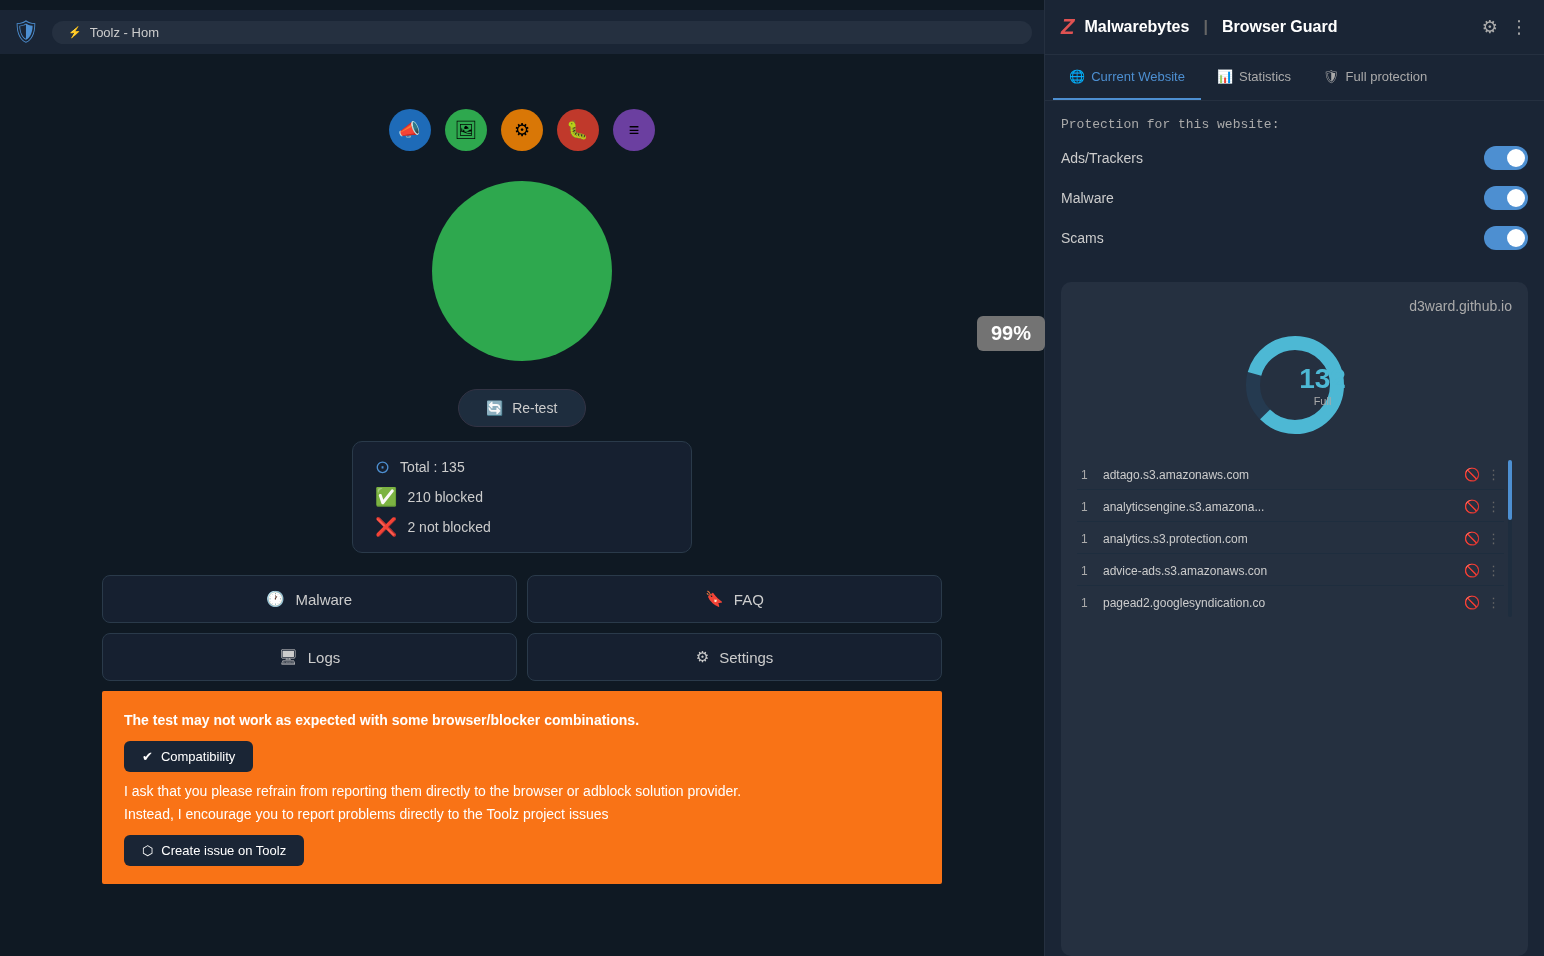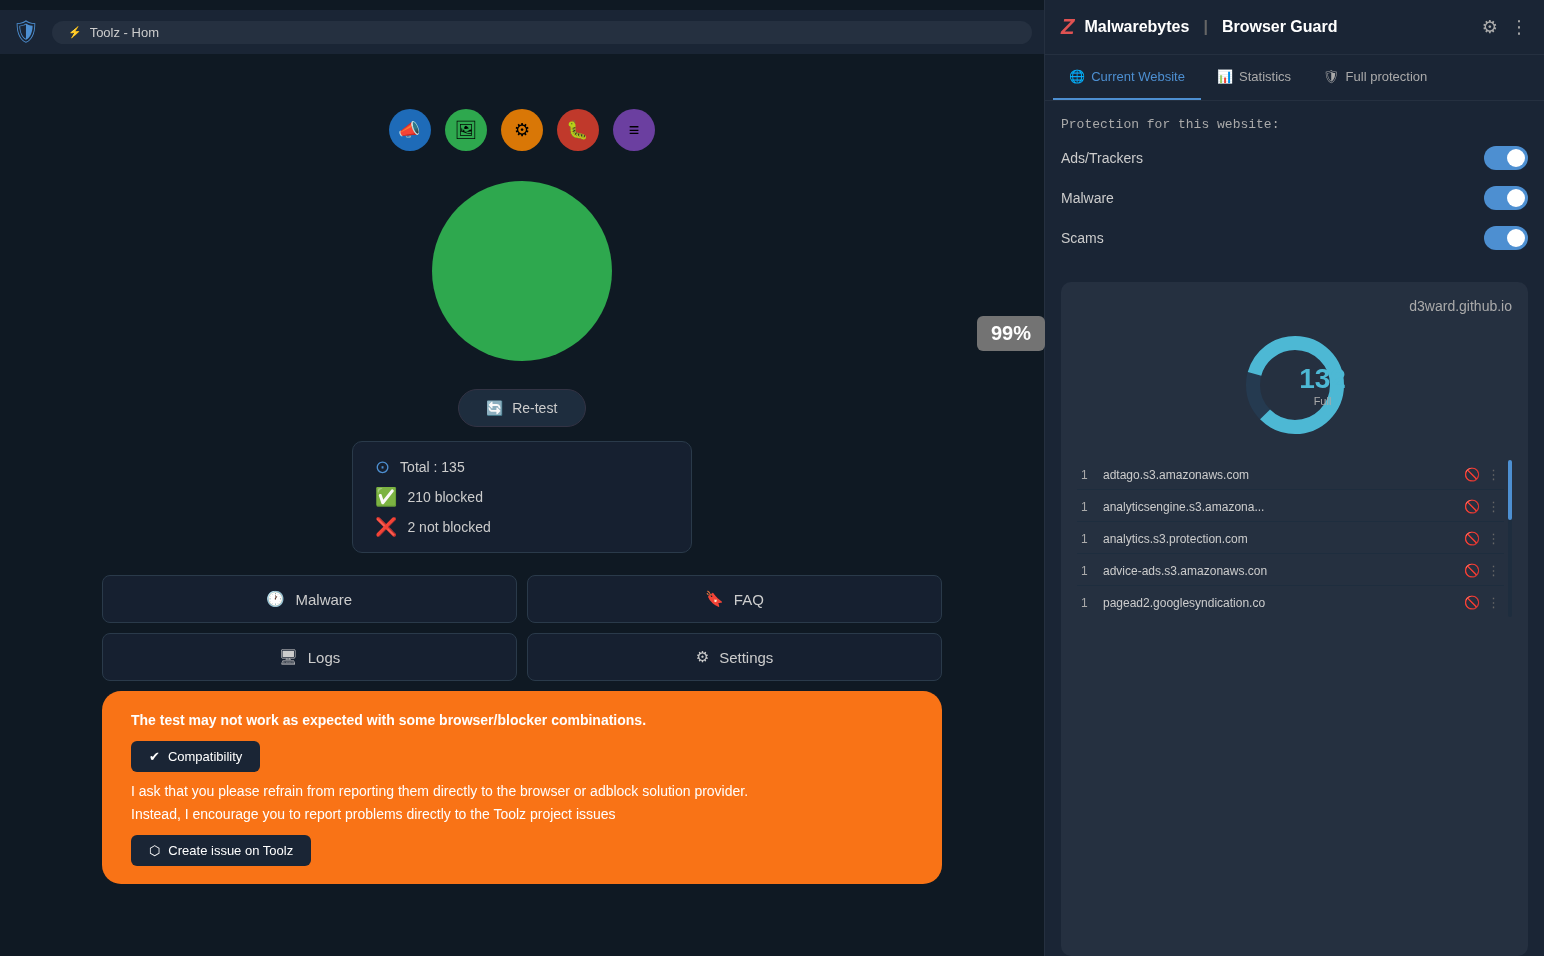--- a/index.html
+++ b/index.html
@@ -165,22 +165,22 @@
       cursor: pointer;
       display: flex;
       align-items: center;
       justify-content: center;
       gap: 10px;
     }
 
     
     .warning-box {
       background: #f97316;
-      border-radius: 19px;
-      padding: 18px 29px;
+      border-radius: 2px;
+      padding: 18px 22px;
       width: 840px;
       margin-top: 10px;
       color: white;
       font-size: 14px;
       line-height: 1.6;
     }
 
     .warning-box strong { font-weight: 700; }
 
     .warning-btn {

